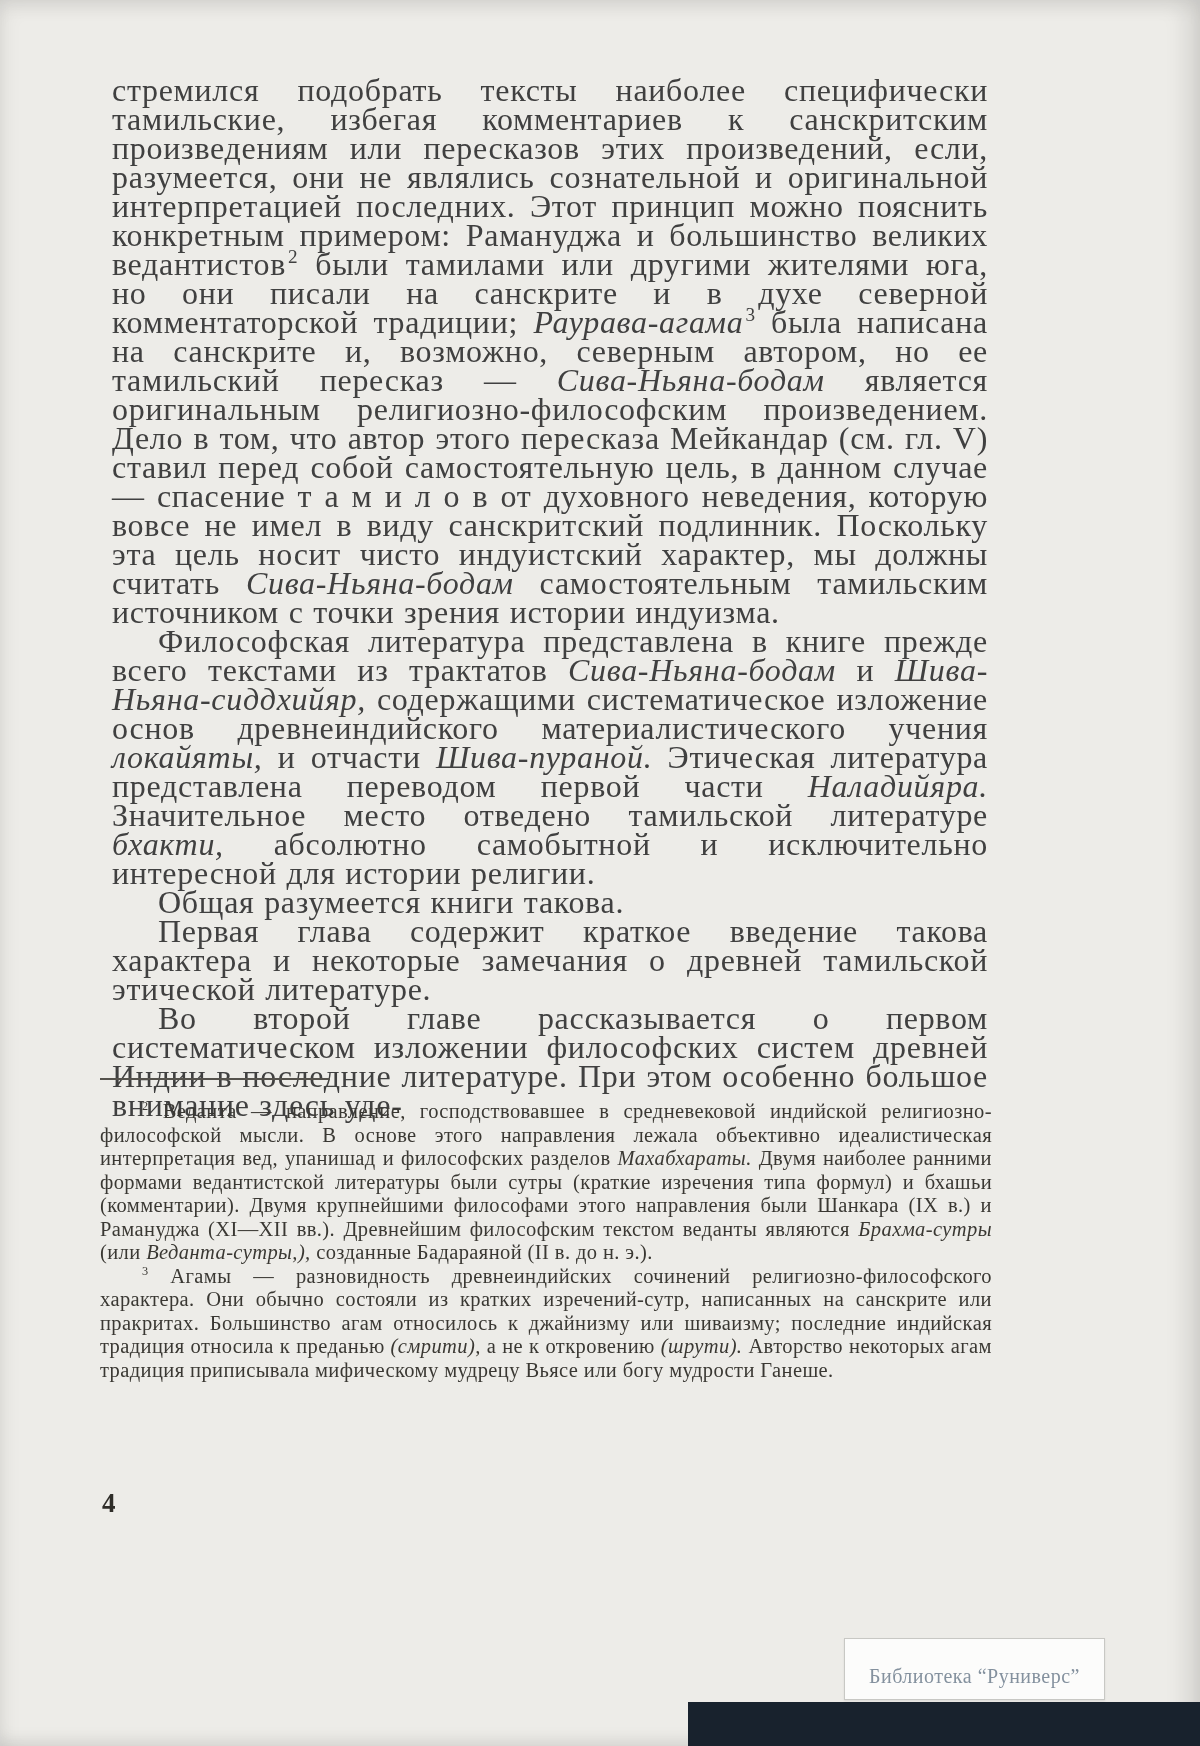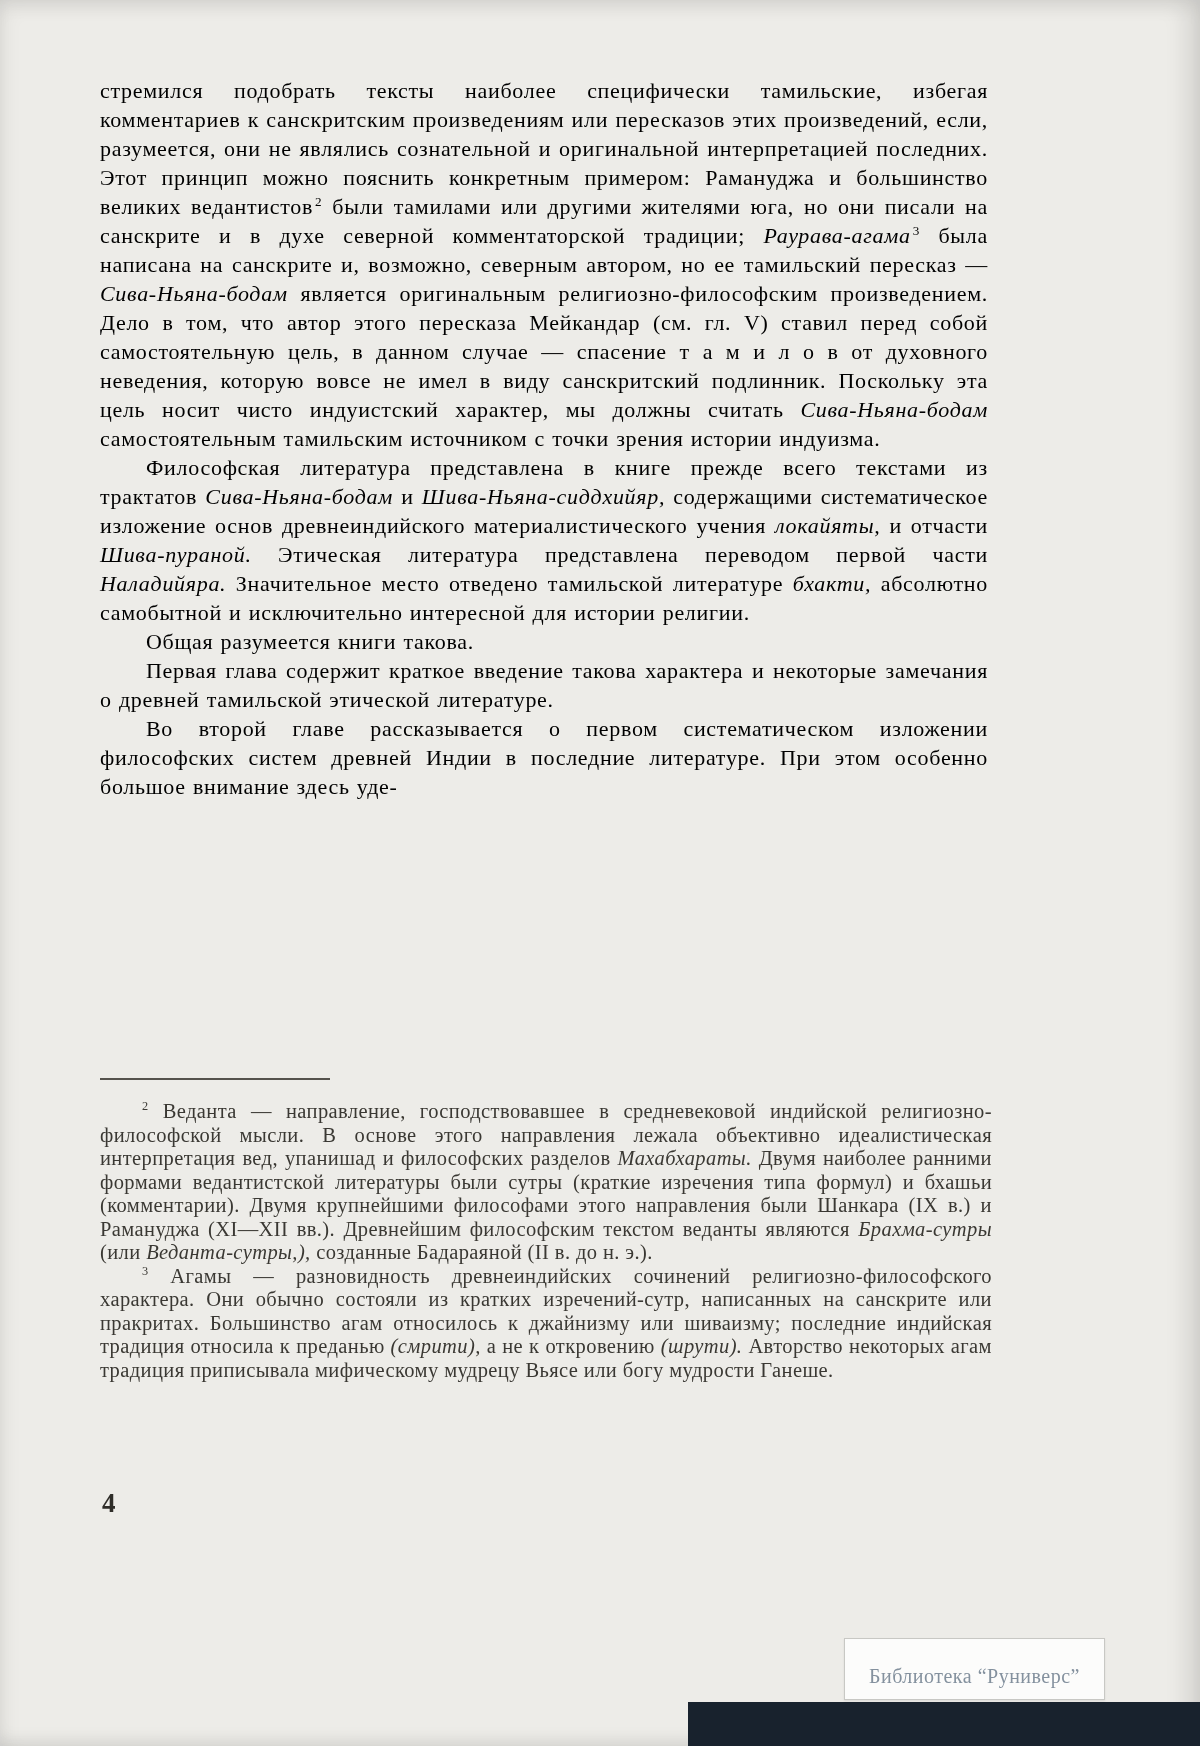--- a/index.html
+++ b/index.html
@@ -8,22 +8,22 @@
   .page {
     position:relative; width:1200px; height:1746px;
     background:#edecE8; background-color:#edece8; overflow:hidden;
     color:#34322e;
     box-shadow: inset -14px 0 22px rgba(0,0,0,0.10),
                 inset 6px 8px 18px rgba(0,0,0,0.05),
                 inset 0 -6px 14px rgba(0,0,0,0.04);
   }
   .text-block { position:absolute; left:100px; top:76px; width:888px; }
   .text-block p {
-    font-size:22px; line-height:29px; text-align:justify;
-    letter-spacing:0.7px; word-spacing:1px; color:#000000;
+    font-size:32px; line-height:29px; text-align:justify;
+    letter-spacing:0.7px; word-spacing:1px; color:#404040;margin-left:12px;
   }
   .text-block p.indent { text-indent:46px; }
   .it { font-style:italic; }
   sup { font-size:0.6em; vertical-align:super; line-height:0; margin-left:2px; }
   .footnote-rule {
     position:absolute; left:100px; top:1078px; width:230px; height:2px;
     background:#55524c;
   }
   .footnotes { position:absolute; left:100px; top:1100px; width:892px; }
   .footnotes p {

